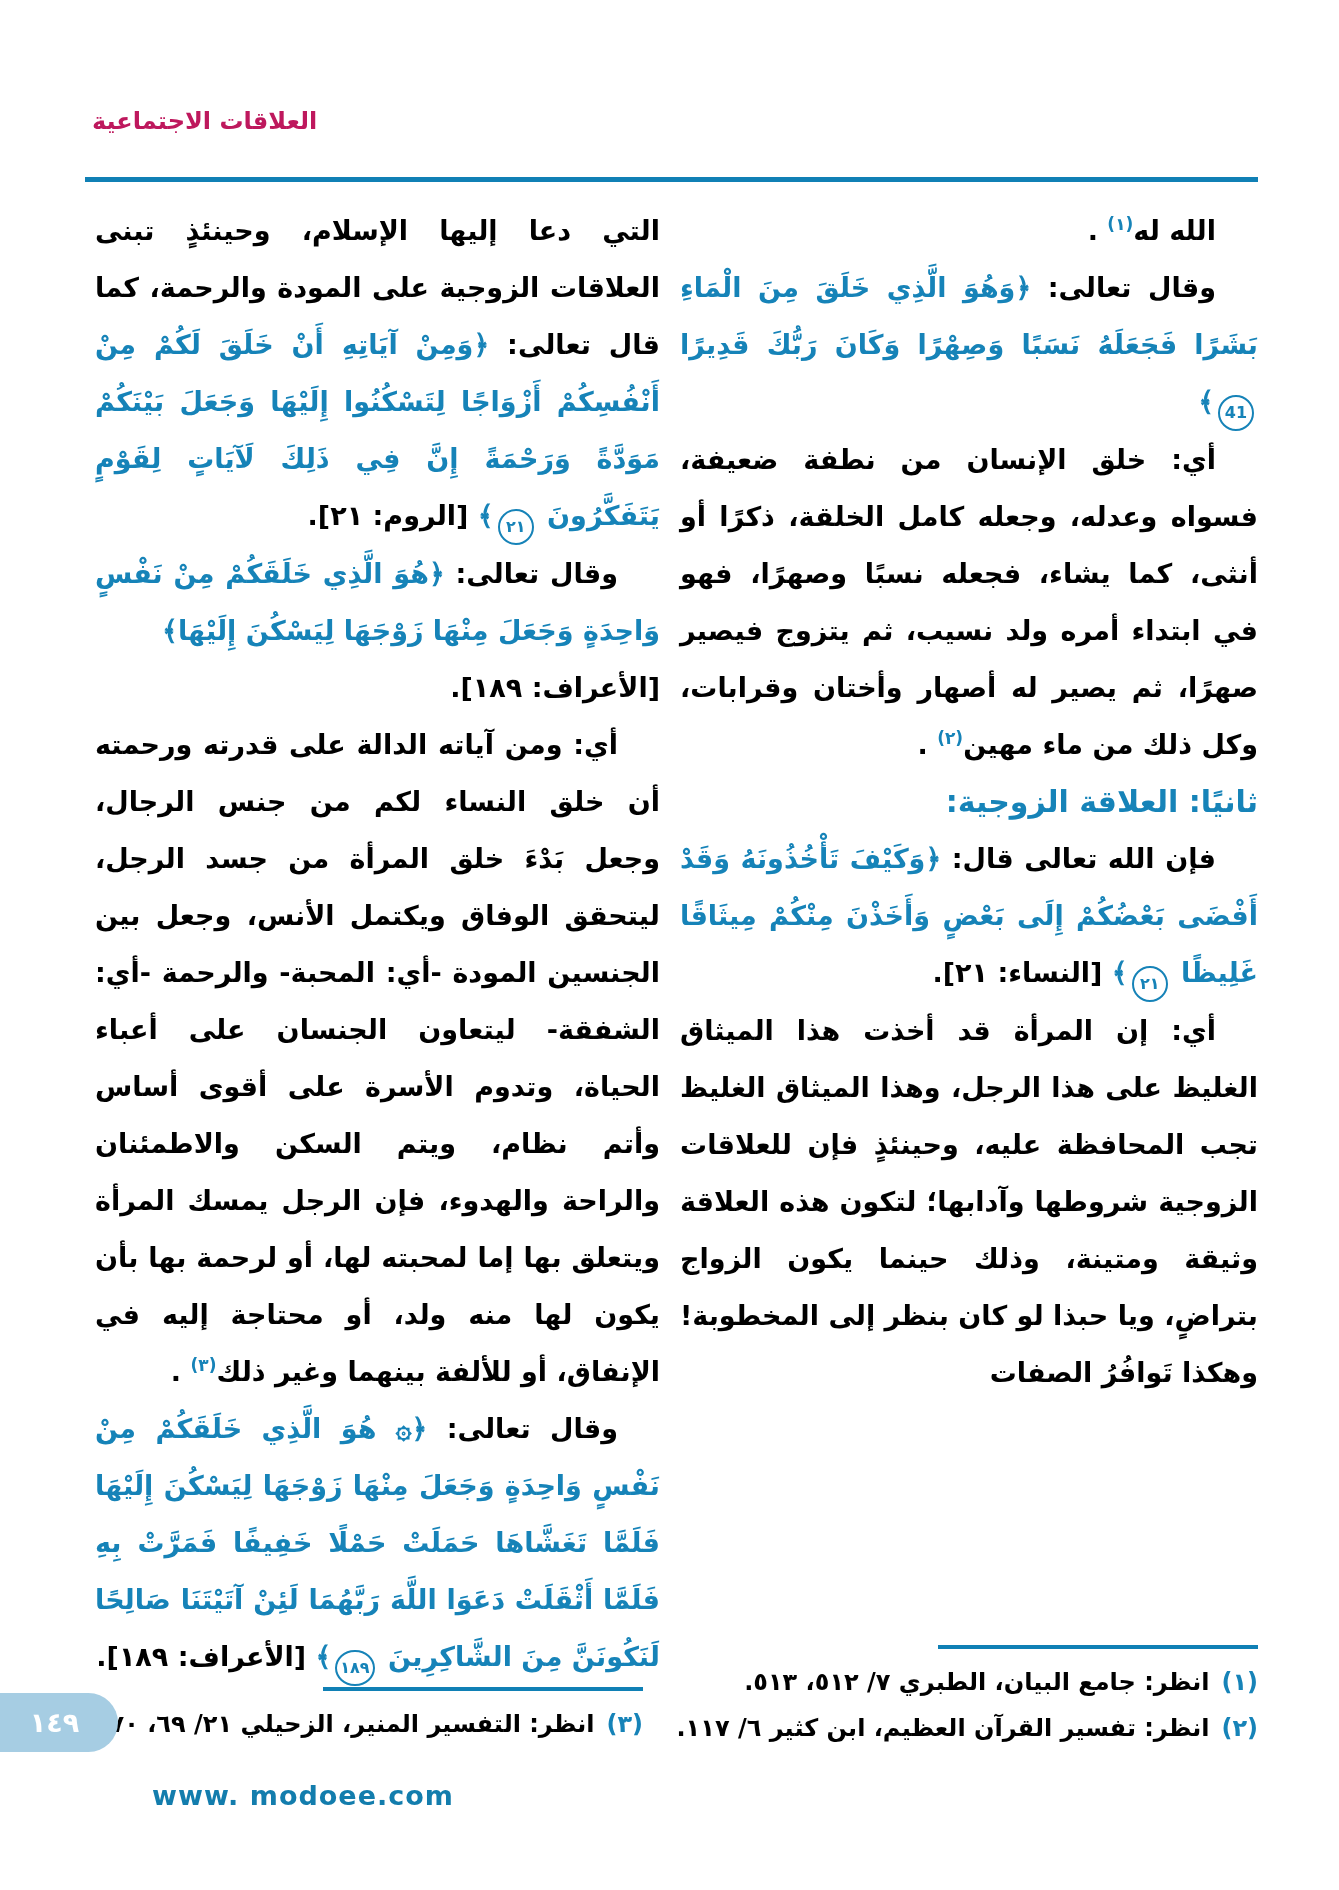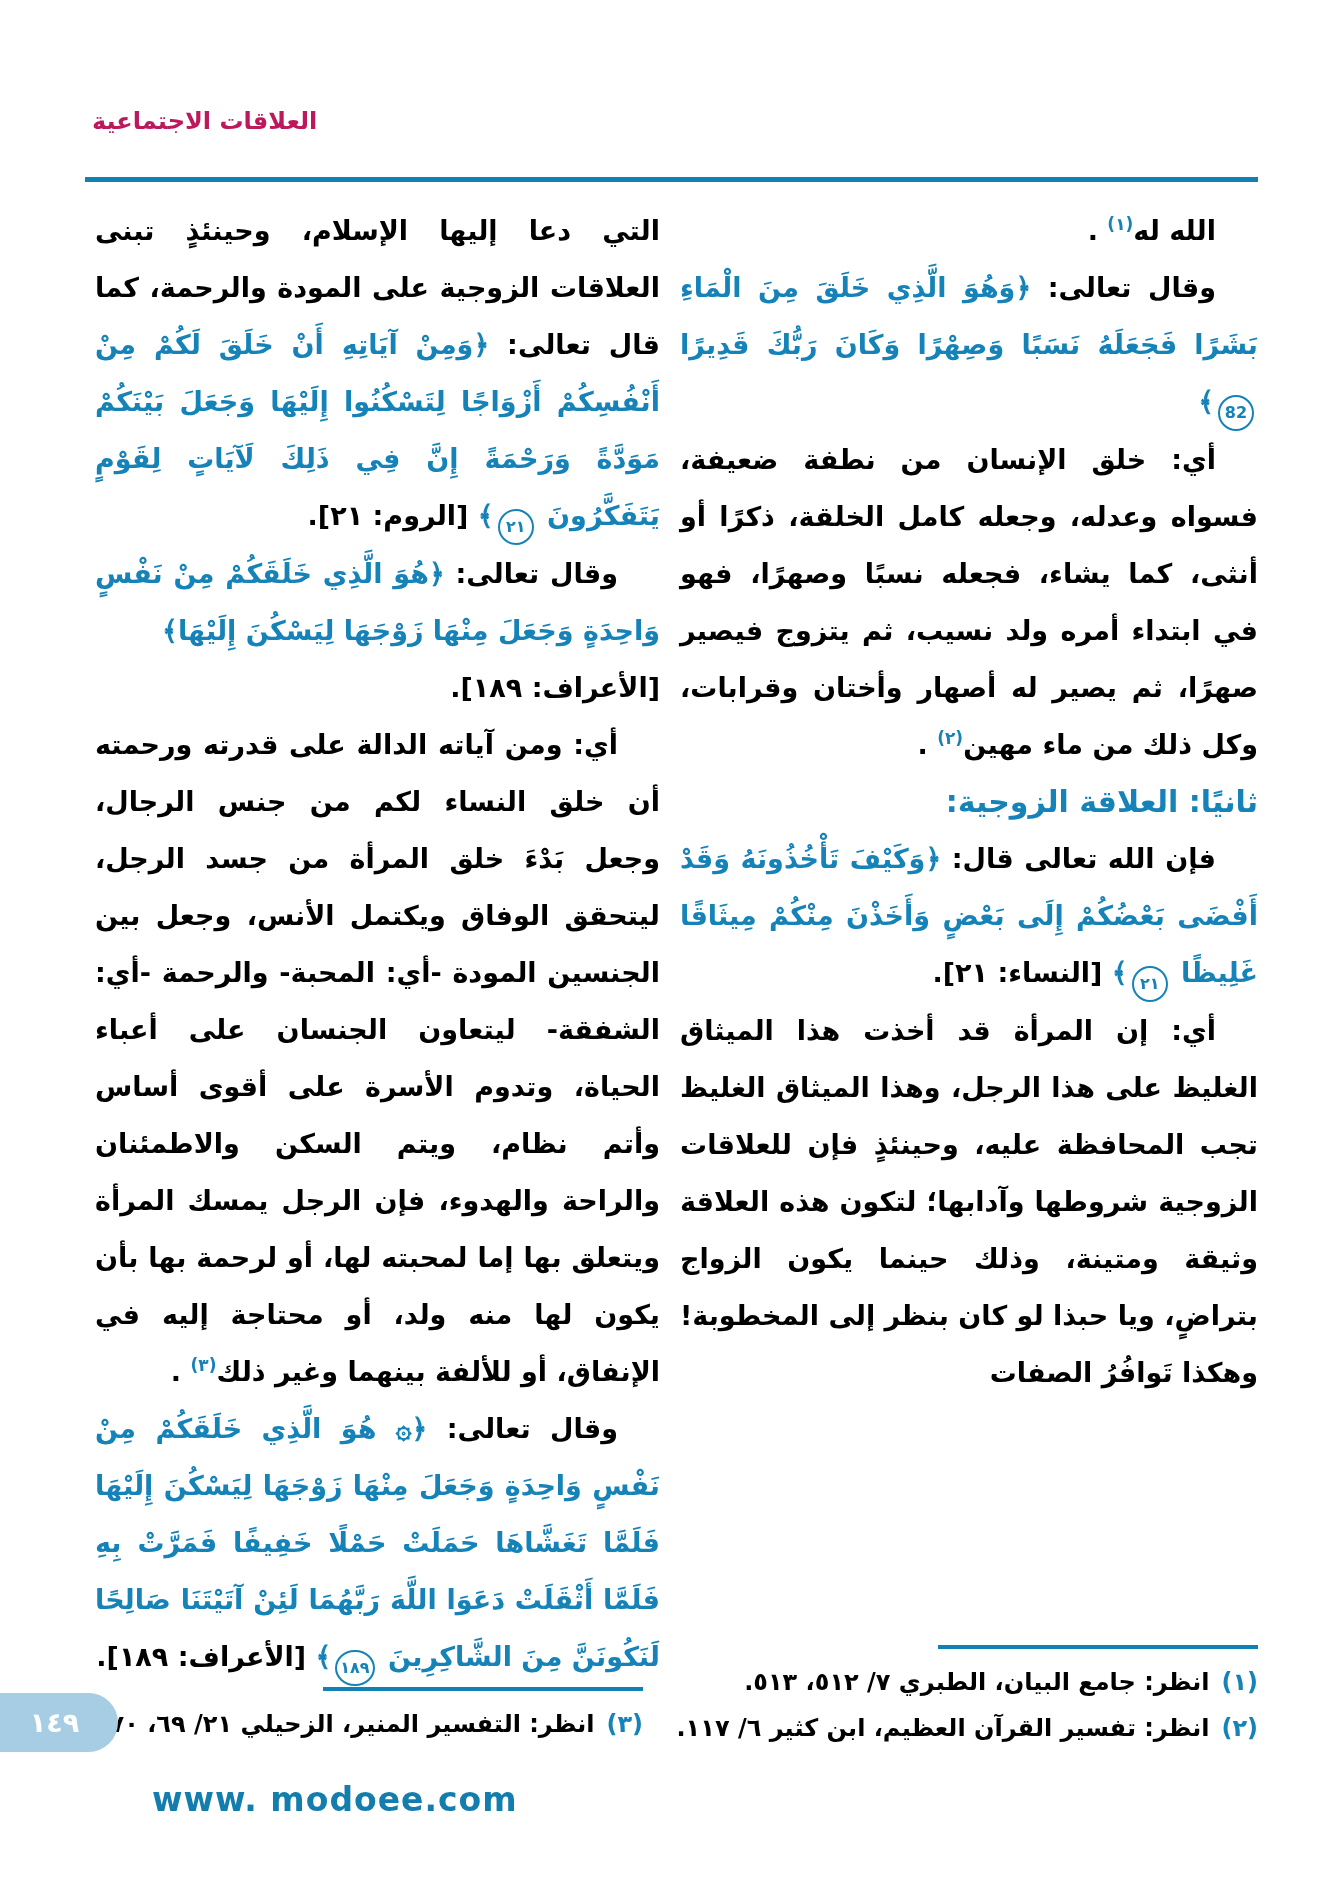--- a/index.html
+++ b/index.html
@@ -63,36 +63,36 @@
     position:absolute;left:0;top:1693px;width:118px;height:59px;
     background:#a6cde3;border-radius:0 30px 30px 0;
     display:flex;align-items:center;justify-content:center;
   }
   .page-tab span{
     color:#ffffff;font-size:27px;font-weight:bold;letter-spacing:9px;
     padding-right:9px;
   }
   .website{
     position:absolute;left:152px;top:1780px;
-    color:#137dad;font-size:33px;font-weight:bold;
+    color:#137dad;font-size:27px;font-weight:bold;
     direction:ltr;letter-spacing:1px;
   }
 </style>
 </head>
 <body>
 
 <div class="page">
 
   <div class="header-title">العلاقات الاجتماعية</div>
 
   <div class="header-rule"></div>
 
   <div class="col col-right">
       <p class="block block-para indent"><span class="seg-body">الله له</span><span class="seg-sup">(١)</span><span class="seg-body"> .</span></p>
-      <p class="block block-para indent"><span class="seg-body">وقال تعالى: </span><span class="seg-quran">﴿وَهُوَ الَّذِي خَلَقَ مِنَ الْمَاءِ بَشَرًا فَجَعَلَهُ نَسَبًا وَصِهْرًا وَكَانَ رَبُّكَ قَدِيرًا </span><span class="seg-ayah">82</span><span class="seg-quran">﴾</span></p>
+      <p class="block block-para indent"><span class="seg-body">وقال تعالى: </span><span class="seg-quran">﴿وَهُوَ الَّذِي خَلَقَ مِنَ الْمَاءِ بَشَرًا فَجَعَلَهُ نَسَبًا وَصِهْرًا وَكَانَ رَبُّكَ قَدِيرًا </span><span class="seg-ayah">41</span><span class="seg-quran">﴾</span></p>
       <p class="block block-para indent"><span class="seg-body">أي: خلق الإنسان من نطفة ضعيفة، فسواه وعدله، وجعله كامل الخلقة، ذكرًا أو أنثى، كما يشاء، فجعله نسبًا وصهرًا، فهو في ابتداء أمره ولد نسيب، ثم يتزوج فيصير صهرًا، ثم يصير له أصهار وأختان وقرابات، وكل ذلك من ماء مهين</span><span class="seg-sup">(٢)</span><span class="seg-body"> .</span></p>
       <p class="block block-heading"><span class="seg-heading">ثانيًا: العلاقة الزوجية:</span></p>
       <p class="block block-para indent"><span class="seg-body">فإن الله تعالى قال: </span><span class="seg-quran">﴿وَكَيْفَ تَأْخُذُونَهُ وَقَدْ أَفْضَى بَعْضُكُمْ إِلَى بَعْضٍ وَأَخَذْنَ مِنْكُمْ مِيثَاقًا غَلِيظًا </span><span class="seg-ayah">٢١</span><span class="seg-quran">﴾</span><span class="seg-body"> [النساء: ٢١].</span></p>
       <p class="block block-para indent"><span class="seg-body">أي: إن المرأة قد أخذت هذا الميثاق الغليظ على هذا الرجل، وهذا الميثاق الغليظ تجب المحافظة عليه، وحينئذٍ فإن للعلاقات الزوجية شروطها وآدابها؛ لتكون هذه العلاقة وثيقة ومتينة، وذلك حينما يكون الزواج بتراضٍ، ويا حبذا لو كان بنظر إلى المخطوبة! وهكذا تَوافُرُ الصفات</span></p>
     </div>
 
   <div class="col col-left">
       <p class="block block-para"><span class="seg-body">التي دعا إليها الإسلام، وحينئذٍ تبنى العلاقات الزوجية على المودة والرحمة، كما قال تعالى: </span><span class="seg-quran">﴿وَمِنْ آيَاتِهِ أَنْ خَلَقَ لَكُمْ مِنْ أَنْفُسِكُمْ أَزْوَاجًا لِتَسْكُنُوا إِلَيْهَا وَجَعَلَ بَيْنَكُمْ مَوَدَّةً وَرَحْمَةً إِنَّ فِي ذَلِكَ لَآيَاتٍ لِقَوْمٍ يَتَفَكَّرُونَ </span><span class="seg-ayah">٢١</span><span class="seg-quran">﴾</span><span class="seg-body"> [الروم: ٢١].</span></p>
       <p class="block block-para indent"><span class="seg-body">وقال تعالى: </span><span class="seg-quran">﴿هُوَ الَّذِي خَلَقَكُمْ مِنْ نَفْسٍ وَاحِدَةٍ وَجَعَلَ مِنْهَا زَوْجَهَا لِيَسْكُنَ إِلَيْهَا﴾</span></p>
       <p class="block block-para"><span class="seg-body">[الأعراف: ١٨٩].</span></p>

